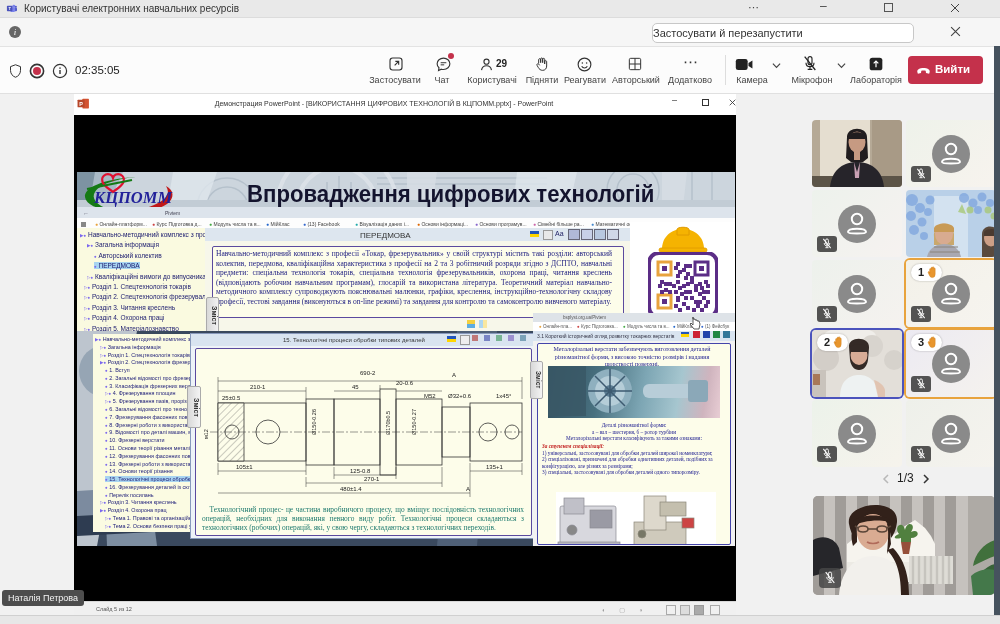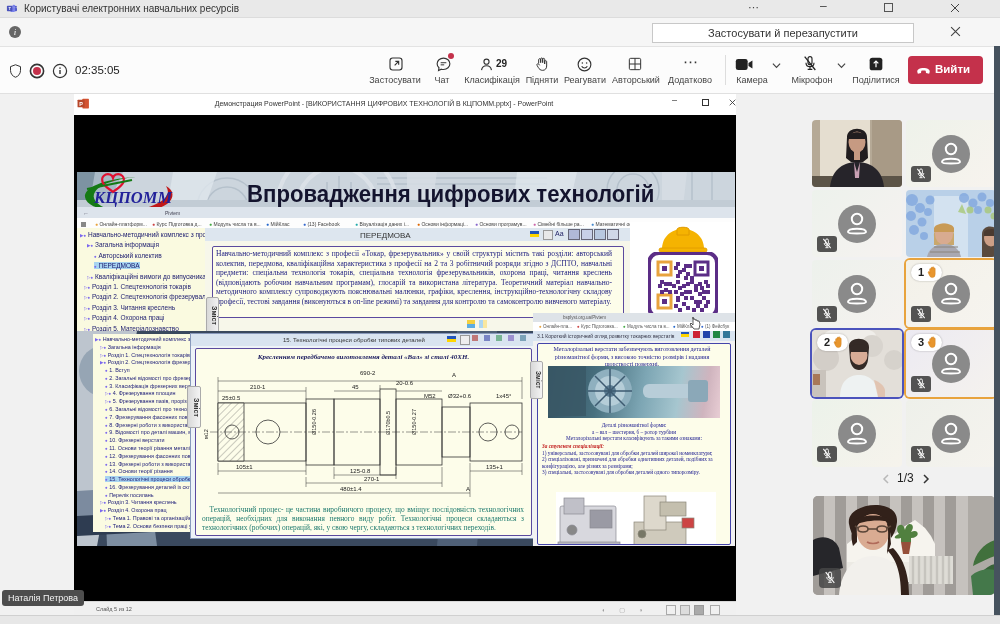--- a/index.html
+++ b/index.html
@@ -24,21 +24,21 @@
     <div class="abs" style="left:748px;top:1px;font-size:11px;color:#444;letter-spacing:1px;">⋯</div>
     <div class="abs" style="left:820px;top:-1px;font-size:12px;color:#444;">–</div>
     <div class="abs" style="left:884px;top:2.5px;width:7px;height:7px;border:1px solid #555;"></div>
     <svg class="abs" style="left:950px;top:3px;" width="10" height="10" viewBox="0 0 10 10">
         <path d="M1 1 L9 9 M9 1 L1 9" stroke="#444" stroke-width="1"></path>
       </svg>
   </div>
 
   <div class="abs" style="left:0;top:18px;width:1000px;height:28px;background:#f6f6f6;border-bottom:1px solid #e3e3e3;">
     <div class="abs" style="left:9px;top:8px;width:12px;height:12px;border-radius:50%;background:#666;color:#fff;font-size:9px;text-align:center;line-height:12px;font-family:'Liberation Serif',serif;font-style:italic;">i</div>
-    <div class="abs" style="left:652px;top:5px;width:260px;height:18px;background:#fff;border:1px solid #c8c8c8;border-radius:0;font-size:11px;color:#333;text-align:center;line-height:18px;">Застосувати й перезапустити</div>
+    <div class="abs" style="left:652px;top:5px;width:260px;height:18px;background:#fff;border:1px solid #c8c8c8;border-radius:5px;font-size:11px;color:#333;line-height:18px;">Застосувати й перезапустити</div>
     <svg class="abs" style="left:950px;top:8px;" width="11" height="11" viewBox="0 0 10 10">
         <path d="M1 1 L9 9 M9 1 L1 9" stroke="#444" stroke-width="1"></path>
       </svg>
   </div>
 
   <div class="abs" style="left:0;top:47px;width:1000px;height:46px;background:#fcfcfc;border-bottom:1px solid #e0e0e0;">
 
     <svg class="abs" style="left:8px;top:16px;" width="15" height="16" viewBox="0 0 24 24">
         <path d="M12 2 L20 5 V11 C20 16.5 16.5 20.5 12 22 C7.5 20.5 4 16.5 4 11 V5 Z" fill="none" stroke="#333" stroke-width="1.6"></path>
       </svg>
@@ -66,21 +66,21 @@
         <path d="M8 9.5 H16 M8 12.5 H13" stroke="#333" stroke-width="1.4"></path>
       </svg>
     <circle class="abs" style="left:448px;top:6px;width:6px;height:6px;border-radius:50%;background:#c4314b;"></circle>
     <div class="abs" style="left:422px;top:28px;width:40px;text-align:center;font-size:9px;color:#444;">Чат</div>
 
     <svg class="abs" style="left:478px;top:9px;" width="17" height="17" viewBox="0 0 24 24">
         <circle cx="12" cy="8" r="3.6" fill="none" stroke="#333" stroke-width="1.6"></circle>
         <path d="M5 20 C5.6 15.8 8.5 13.8 12 13.8 C15.5 13.8 18.4 15.8 19 20" fill="none" stroke="#333" stroke-width="1.6"></path>
       </svg>
     <div class="abs" style="left:496px;top:11px;font-size:10px;color:#222;font-weight:bold;">29</div>
-    <div class="abs" style="left:462px;top:28px;width:60px;text-align:center;font-size:9px;color:#444;">Класифікація</div>
+    <div class="abs" style="left:462px;top:28px;width:60px;text-align:center;font-size:9px;color:#444;">Користувачі</div>
 
     <svg class="abs" style="left:534px;top:9px;" width="16" height="16" viewBox="0 0 24 24">
         <path d="M7 11 V5.5 C7 4.7 7.6 4 8.5 4 C9.4 4 10 4.7 10 5.5 V10 M10 10 V4.5 C10 3.7 10.6 3 11.5 3 C12.4 3 13 3.7 13 4.5 V10 M13 10 V5 C13 4.2 13.6 3.5 14.5 3.5 C15.4 3.5 16 4.2 16 5 V12 M16 12 V8.5 C16 7.7 16.6 7 17.5 7 C18.4 7 19 7.7 19 8.5 V15 C19 19 16.5 21.5 13 21.5 C9.8 21.5 8 20 6.3 17 L4.6 14 C4.1 13.2 4.3 12.3 5.1 11.8 C5.9 11.3 6.7 11.6 7.3 12.3 L8.5 14" fill="none" stroke="#333" stroke-width="1.5"></path>
       </svg>
     <div class="abs" style="left:521px;top:28px;width:42px;text-align:center;font-size:9px;color:#444;">Підняти</div>
 
     <svg class="abs" style="left:576px;top:9px;" width="17" height="17" viewBox="0 0 24 24">
         <circle cx="12" cy="12" r="9" fill="none" stroke="#333" stroke-width="1.6"></circle>
         <circle cx="9" cy="10" r="1.1" fill="#333"></circle>
         <circle cx="15" cy="10" r="1.1" fill="#333"></circle>
@@ -116,21 +116,21 @@
       </svg>
     <div class="abs" style="left:784px;top:28px;width:56px;text-align:center;font-size:9px;color:#444;">Мікрофон</div>
     <svg class="abs" style="left:837px;top:15px;" width="9" height="7" viewBox="0 0 10 7">
         <path d="M1 1.5 L5 5.5 L9 1.5" fill="none" stroke="#444" stroke-width="1.3"></path>
       </svg>
 
     <svg class="abs" style="left:868px;top:9px;" width="16" height="16" viewBox="0 0 24 24">
         <rect x="2.5" y="2.5" width="19" height="19" rx="4" fill="#222"></rect>
         <path d="M12 17 V8 M8.5 11 L12 7.5 L15.5 11" fill="none" stroke="#fff" stroke-width="1.8"></path>
       </svg>
-    <div class="abs" style="left:846px;top:28px;width:60px;text-align:center;font-size:9px;color:#444;">Поділитися</div>
+    <div class="abs" style="left:846px;top:28px;width:60px;text-align:center;font-size:9px;color:#444;">Лабораторія</div>
 
     <div class="abs" style="left:908px;top:9px;width:75px;height:28px;background:#c4314b;border-radius:4px;"></div>
     <svg class="abs" style="left:916px;top:18px;" width="15" height="11" viewBox="0 0 24 14">
         <path d="M2 9 C2 5 6 3 12 3 C18 3 22 5 22 9 L21 12 L16 11 L15.5 7.5 C13.3 6.8 10.7 6.8 8.5 7.5 L8 11 L3 12 Z" fill="#fff"></path>
       </svg>
     <div class="abs" style="left:935px;top:16px;font-size:11.5px;color:#fff;font-weight:bold;">Вийти</div>
   </div>
 
   <div class="abs" style="left:0;top:94px;width:1000px;height:521px;background:#f1f1f1;"></div>
 
@@ -377,21 +377,20 @@
           <span style="position:absolute;left:92px;top:2.5px;">15. Технологічні процеси обробки типових деталей</span>
           <span style="position:absolute;left:256px;top:2px;width:9px;height:6px;background:linear-gradient(#2255bb 50%,#ffd500 50%);"></span>
           <span style="position:absolute;left:269px;top:1px;width:8px;height:8px;background:#eee;border:1px solid #999;"></span>
           <span style="position:absolute;left:281px;top:1px;width:6px;height:6px;background:#c07878;"></span>
           <span style="position:absolute;left:293px;top:1px;width:6px;height:6px;background:#7884c4;"></span>
           <span style="position:absolute;left:305px;top:1px;width:6px;height:6px;background:#78b494;"></span>
           <span style="position:absolute;left:317px;top:1px;width:6px;height:6px;background:#9c90d0;"></span>
           <span style="position:absolute;left:329px;top:1px;width:6px;height:6px;background:#7ba2b8;"></span>
         </div>
         <div class="abs" style="left:4px;top:14px;width:335px;height:186px;background:#fdfdea;border:1.5px solid #5b4a9e;border-radius:2px;overflow:hidden;">
-          <div class="abs" style="left:0;top:4px;width:335px;text-align:center;font-family:'Liberation Serif',serif;font-style:italic;font-weight:bold;font-size:7px;color:#1a1a5e;">Кресленням передбачено виготовлення деталі «Вал» зі сталі 40ХН.</div>
 
           <svg class="abs" style="left:4px;top:14px;" width="327" height="140" viewBox="0 0 327 140">
             <g stroke="#333" stroke-width="0.8" fill="none">
 
               <rect x="18" y="40" width="88" height="58" fill="#fdfdea"></rect>
               <path d="M18 40 L44 40 L44 98 L18 98 Z" fill="url(#h)"></path>
               <circle cx="32" cy="69" r="7"></circle>
                 <circle cx="68" cy="69" r="12"></circle>
               <rect x="106" y="36" width="28" height="66"></rect>
               <rect x="134" y="36" width="46" height="66"></rect>

